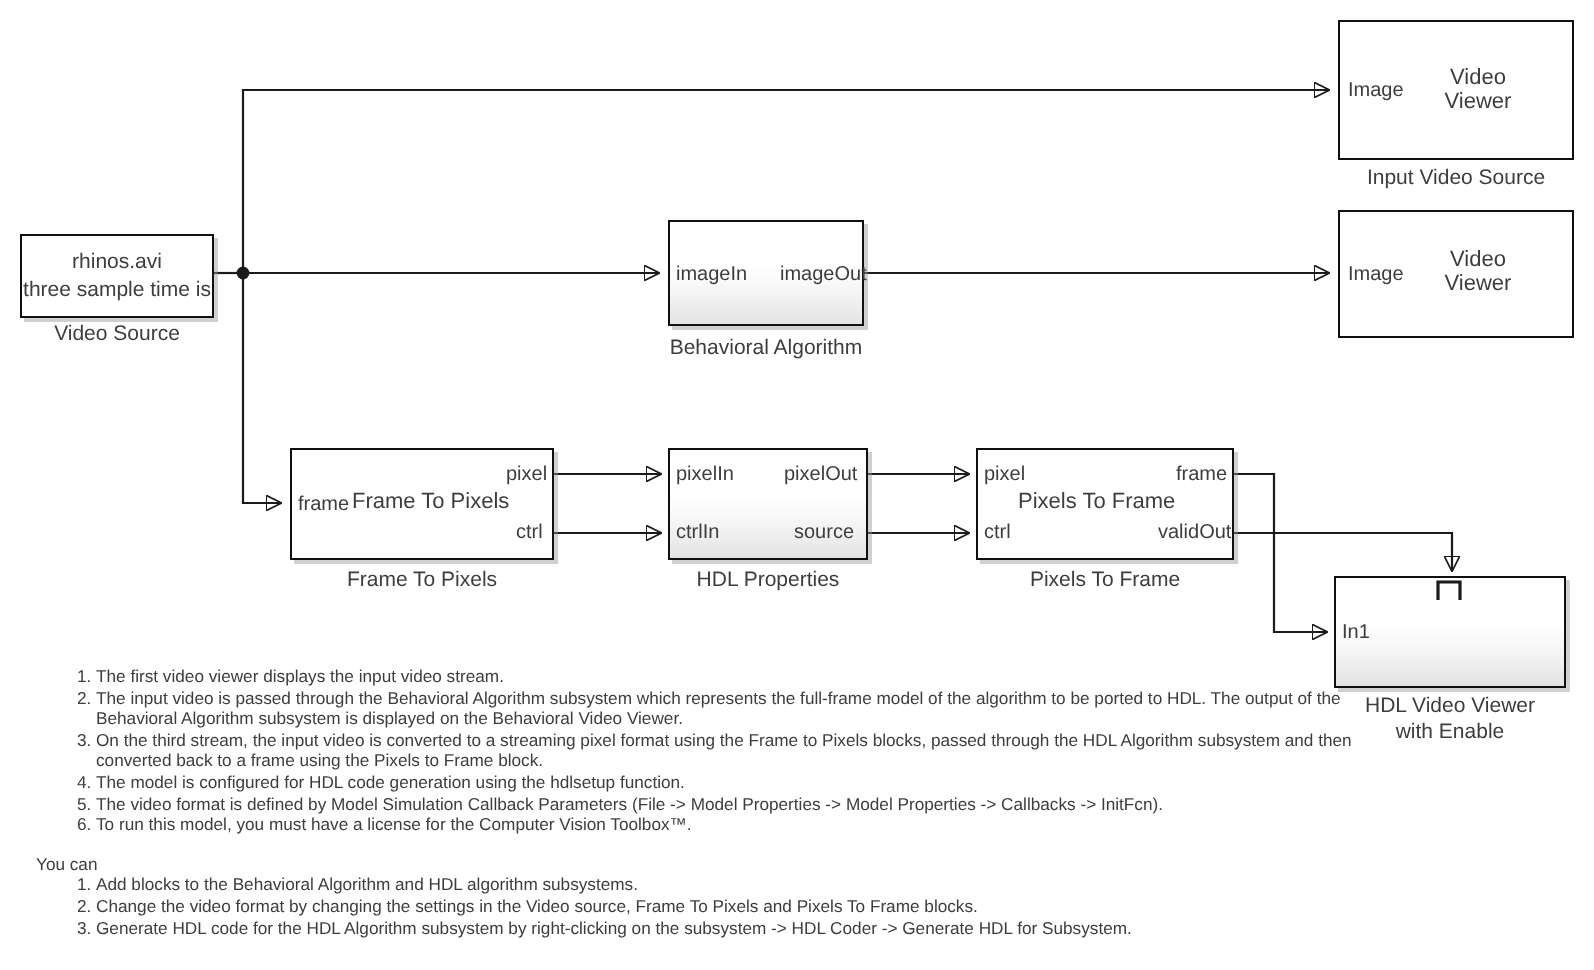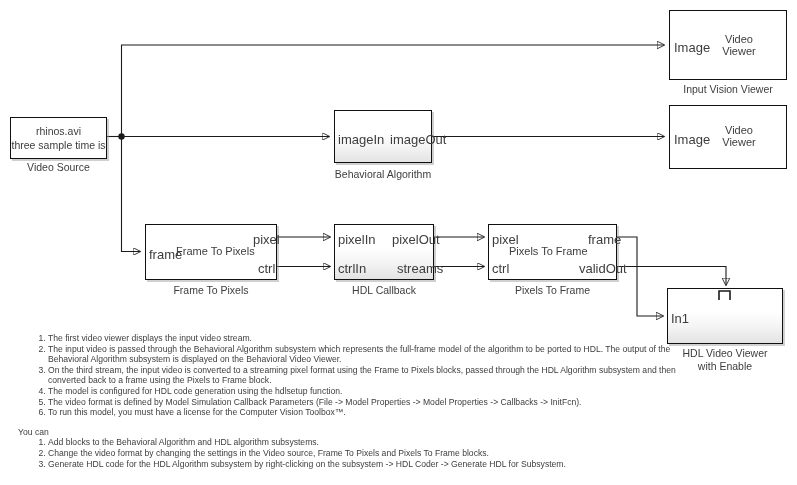--- a/index.html
+++ b/index.html
@@ -56,21 +56,21 @@
   .caption {
     position: absolute;
     text-align: center;
     font-size: 10.5px;
     color: #3d3d3d;
     line-height: 12.5px;
     white-space: pre-line;
   }
   .port-label {
     position: absolute;
-    font-size: 13px;
+    font-size: 10px;
     color: #3d3d3d;
     white-space: nowrap;
   }
   .block-text {
     position: absolute;
     font-size: 11px;
     color: #3d3d3d;
     white-space: nowrap;
     text-align: center;
   }
@@ -149,21 +149,21 @@
     <div class="src-line" style="top:7px;">rhinos.avi</div>
     <div class="src-line" style="top:21px;">three sample time is</div>
   </div>
   <div class="caption" style="left:10px; top:161px; width:97px;">Video Source</div>
 
   <div class="block viewer" style="left:669px; top:10px; width:118px; height:70px;">
   </div>
   <div class="port-label" style="left:674px; top:40px;">Image</div>
   <div class="block-text" style="left:709px; top:33px; width:60px; white-space:pre-line;">Video
 Viewer</div>
-  <div class="caption" style="left:659px; top:83px; width:138px;">Input Vision Viewer</div>
+  <div class="caption" style="left:659px; top:83px; width:138px;">Input Video Source</div>
 
   <div class="block sub" style="left:334px; top:110px; width:98px; height:53px;">
   </div>
   <div class="port-label" style="left:338px; top:132px;">imageIn</div>
   <div class="port-label" style="left:390px; top:132px;">imageOut</div>
   <div class="caption" style="left:318px; top:168px; width:130px;">Behavioral Algorithm</div>
 
   <div class="block viewer" style="left:669px; top:105px; width:118px; height:64px;">
   </div>
   <div class="port-label" style="left:674px; top:132px;">Image</div>
@@ -176,22 +176,22 @@
   <div class="port-label" style="left:253px; top:232px;">pixel</div>
   <div class="port-label" style="left:258px; top:261px;">ctrl</div>
   <div class="block-text" style="left:176px; top:245px;">Frame To Pixels</div>
   <div class="caption" style="left:145px; top:284px; width:132px;">Frame To Pixels</div>
 
   <div class="block sub" style="left:334px; top:224px; width:100px; height:56px;">
   </div>
   <div class="port-label" style="left:338px; top:232px;">pixelIn</div>
   <div class="port-label" style="left:338px; top:261px;">ctrlIn</div>
   <div class="port-label" style="left:392px; top:232px;">pixelOut</div>
-  <div class="port-label" style="left:397px; top:261px;">streams</div>
-  <div class="caption" style="left:324px; top:284px; width:120px;">HDL Callback</div>
+  <div class="port-label" style="left:397px; top:261px;">source</div>
+  <div class="caption" style="left:324px; top:284px; width:120px;">HDL Properties</div>
 
   <div class="block plain" style="left:488px; top:224px; width:129px; height:56px;">
   </div>
   <div class="port-label" style="left:492px; top:232px;">pixel</div>
   <div class="port-label" style="left:492px; top:261px;">ctrl</div>
   <div class="port-label" style="left:588px; top:232px;">frame</div>
   <div class="port-label" style="left:579px; top:261px;">validOut</div>
   <div class="block-text" style="left:509px; top:245px;">Pixels To Frame</div>
   <div class="caption" style="left:488px; top:284px; width:129px;">Pixels To Frame</div>
 

